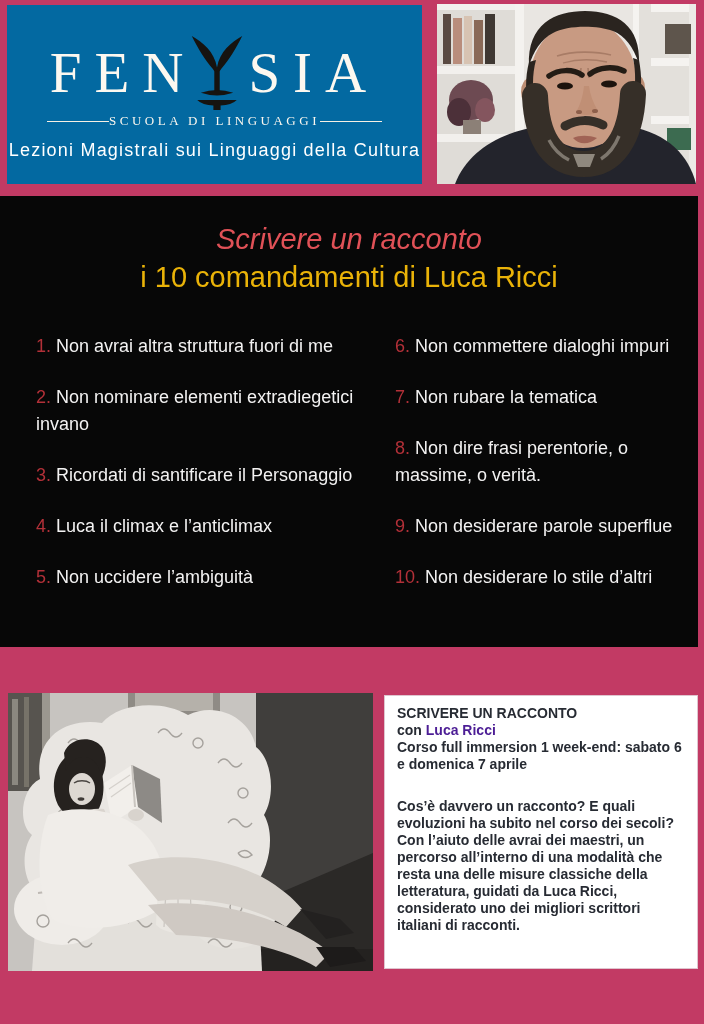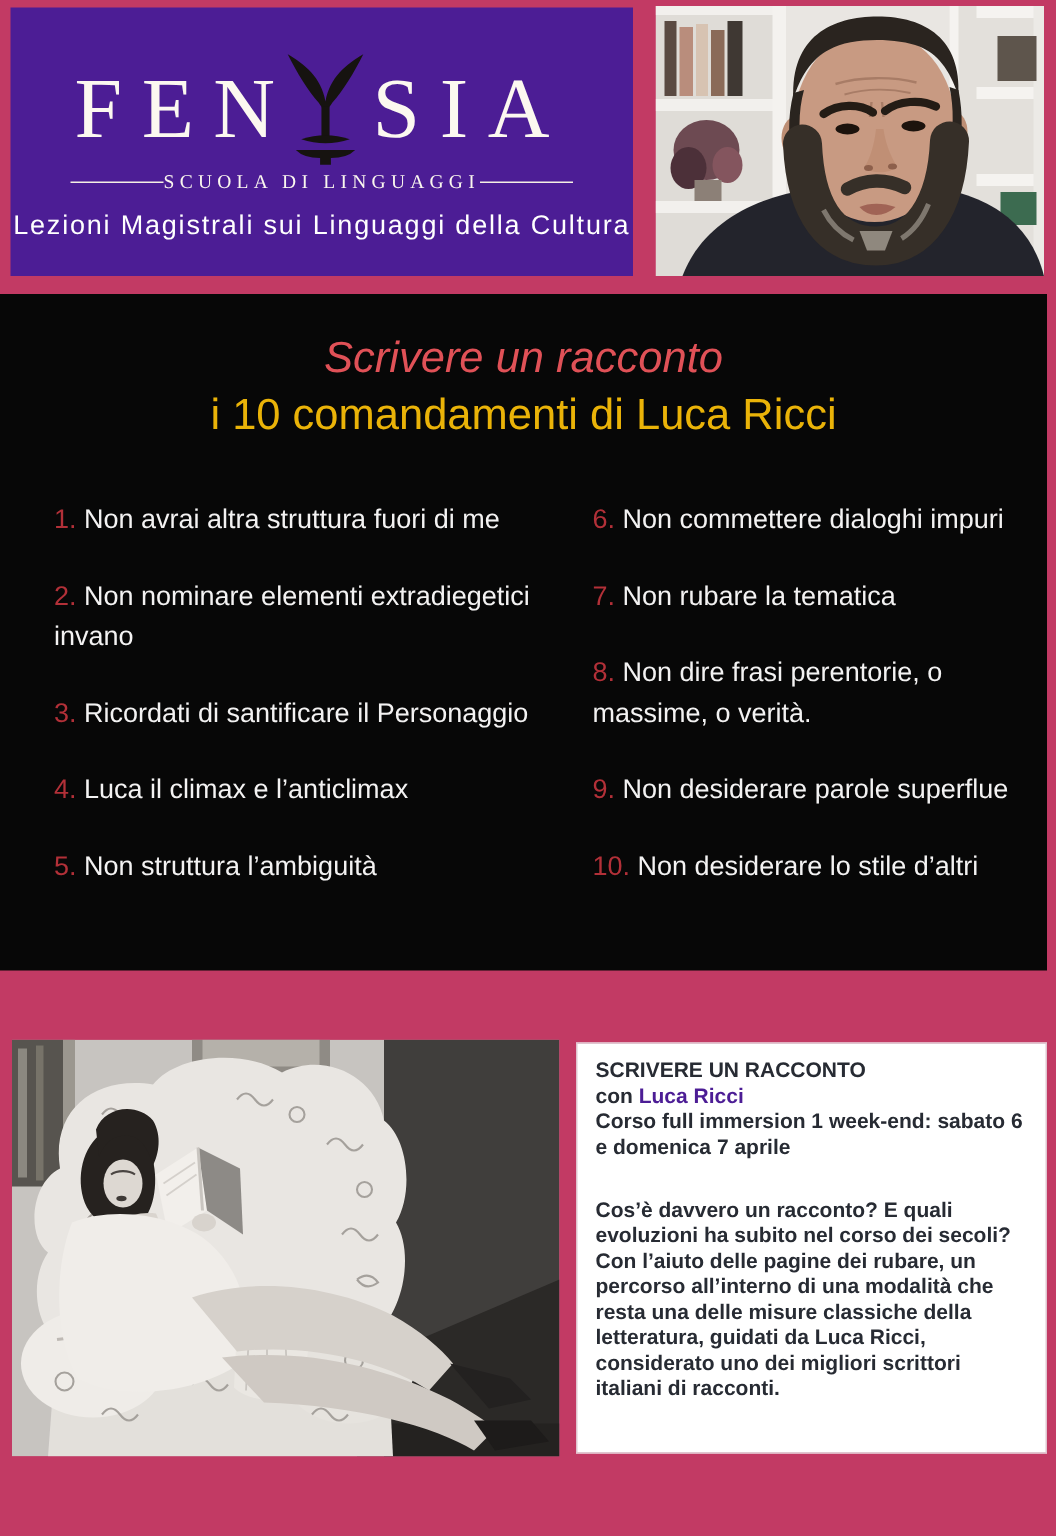--- a/index.html
+++ b/index.html
@@ -5,21 +5,21 @@
   html,body{margin:0;padding:0;background:#888;}
   .page{
     position:relative;width:704px;height:1024px;overflow:hidden;
     background:#c23a64;font-family:"Liberation Sans",sans-serif;
     margin:0 auto;
   }
   
   .top-band{position:relative;width:704px;height:196px;}
   .logo-box{
     position:absolute;left:7px;top:5px;width:415px;height:179px;
-    background:#4c1d95;display:flex;flex-direction:column;align-items:center;
+    background:#0369a1;display:flex;flex-direction:column;align-items:center;
     justify-content:flex-start;padding-top:30px;box-sizing:border-box;
   }
   .wordmark{
     display:flex;align-items:flex-end;justify-content:center;
     font-family:"Liberation Serif",serif;color:#fcf8f0;
     font-size:57px;line-height:1;letter-spacing:13px;
   }
   .wordmark .wm-left{margin-right:-6px;}
   .wordmark .wm-right{margin-left:2px;letter-spacing:13px;}
   .logo-symbol{width:54px;height:76px;margin:0 2px -10px 0;flex:0 0 auto;}
@@ -153,21 +153,21 @@
 
   <div class="black-panel">
     <div class="panel-title-1">Scrivere un racconto</div>
     <div class="panel-title-2">i 10 comandamenti di Luca Ricci</div>
     <div class="cmd-columns">
       <div class="cmd-col-left">
         <div class="cmd-item"><span class="cmd-num">1.</span><span> Non avrai altra struttura fuori di me</span></div>
         <div class="cmd-item"><span class="cmd-num">2.</span><span> Non nominare elementi extradiegetici invano</span></div>
         <div class="cmd-item"><span class="cmd-num">3.</span><span> Ricordati di santificare il Personaggio</span></div>
         <div class="cmd-item"><span class="cmd-num">4.</span><span> Luca il climax e l’anticlimax</span></div>
-        <div class="cmd-item"><span class="cmd-num">5.</span><span> Non struttura l’ambiguità</span></div>
+        <div class="cmd-item"><span class="cmd-num">5.</span><span> Non uccidere l’ambiguità</span></div>
       </div>
       <div class="cmd-col-right">
         <div class="cmd-item"><span class="cmd-num">6.</span><span> Non commettere dialoghi impuri</span></div>
         <div class="cmd-item"><span class="cmd-num">7.</span><span> Non rubare la tematica</span></div>
         <div class="cmd-item"><span class="cmd-num">8.</span><span> Non dire frasi perentorie, o massime, o verità.</span></div>
         <div class="cmd-item"><span class="cmd-num">9.</span><span> Non desiderare parole superflue</span></div>
         <div class="cmd-item"><span class="cmd-num">10.</span><span> Non desiderare lo stile d’altri</span></div>
       </div>
     </div>
   </div>
@@ -228,18 +228,18 @@
         <path d="M140,212 C192,206 244,216 292,240 C306,248 316,254 322,260 L308,274 C282,258 230,244 168,242 Z" fill="#cfc9c3"></path>
         <path d="M292,216 L332,226 L346,240 L318,246 Z" fill="#232120"></path>
         <path d="M308,254 L346,254 L358,268 L322,274 Z" fill="#1d1b1a"></path>
       </svg>
     </div>
 
     <div class="info-card">
       <div class="card-title">SCRIVERE UN RACCONTO</div>
       <div class="card-author"><span>con </span><a href="#" class="author-link">Luca Ricci</a></div>
       <div class="card-schedule">Corso full immersion 1 week-end: sabato 6 e domenica 7 aprile</div>
-      <div class="card-description">Cos’è davvero un racconto? E quali evoluzioni ha subito nel corso dei secoli? Con l’aiuto delle pagine dei rubare, un percorso all’interno di una modalità che resta una delle misure classiche della letteratura, guidati da Luca Ricci, considerato uno dei migliori scrittori italiani di racconti.</div>
+      <div class="card-description">Cos’è davvero un racconto? E quali evoluzioni ha subito nel corso dei secoli? Con l’aiuto delle avrai dei maestri, un percorso all’interno di una modalità che resta una delle misure classiche della letteratura, guidati da Luca Ricci, considerato uno dei migliori scrittori italiani di racconti.</div>
     </div>
 
   </div>
 
 </div>
 
 </body></html>

